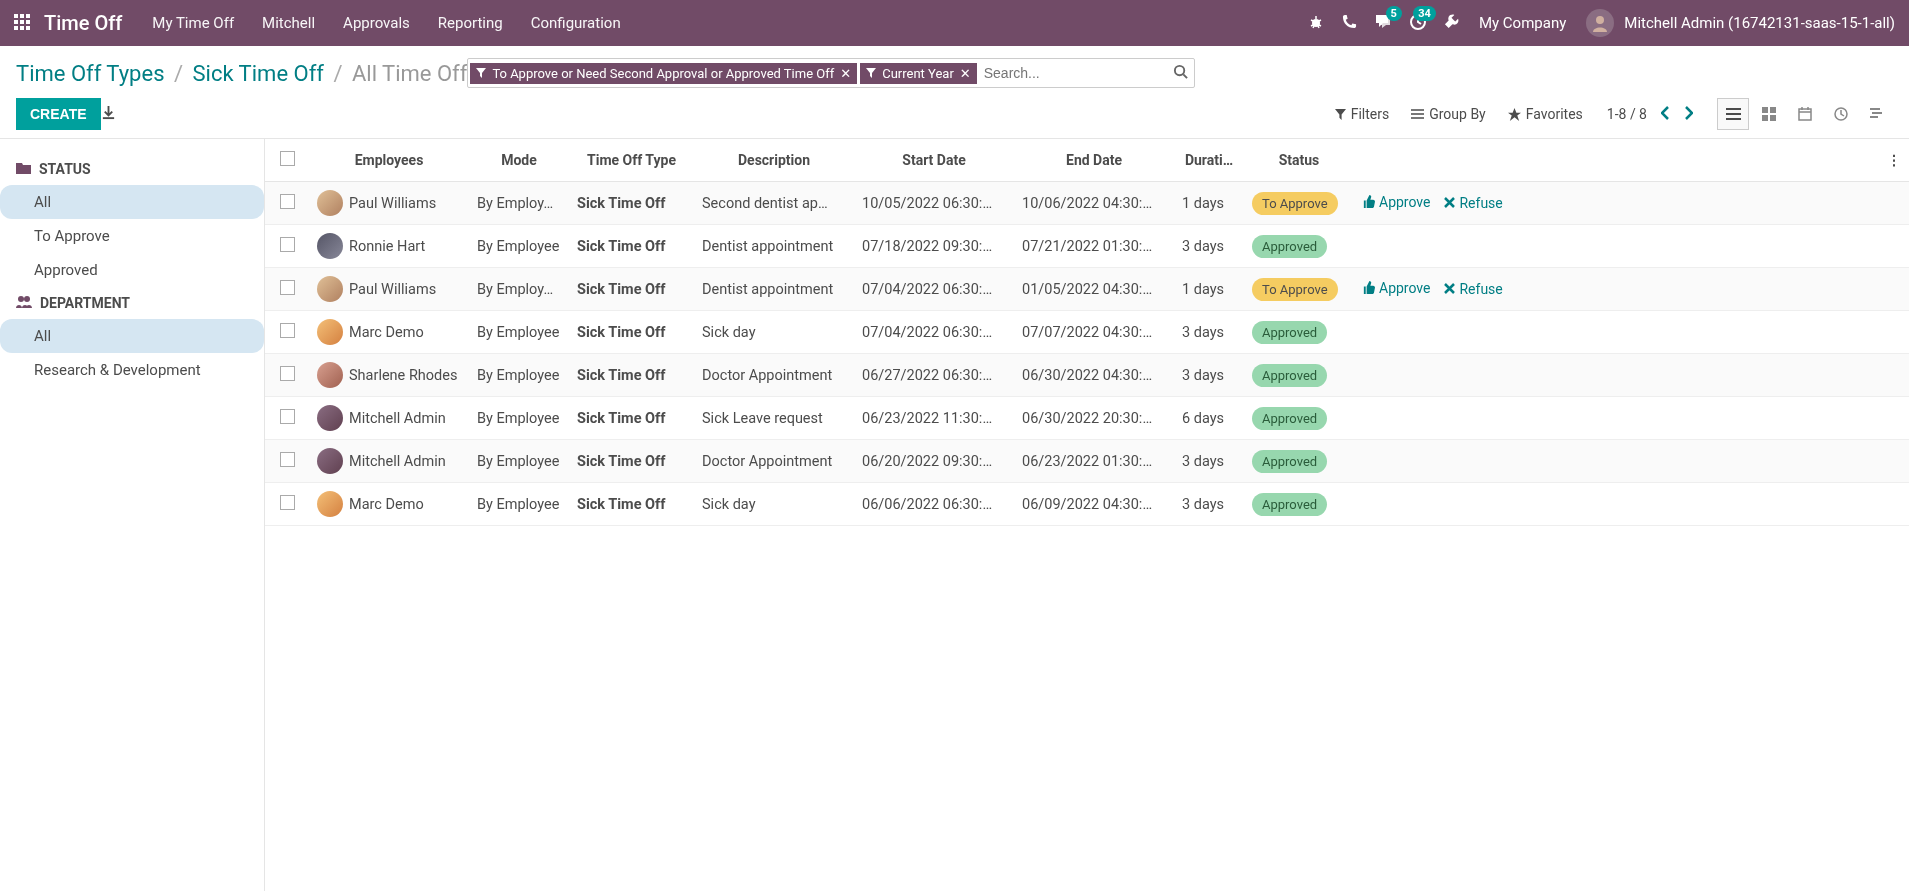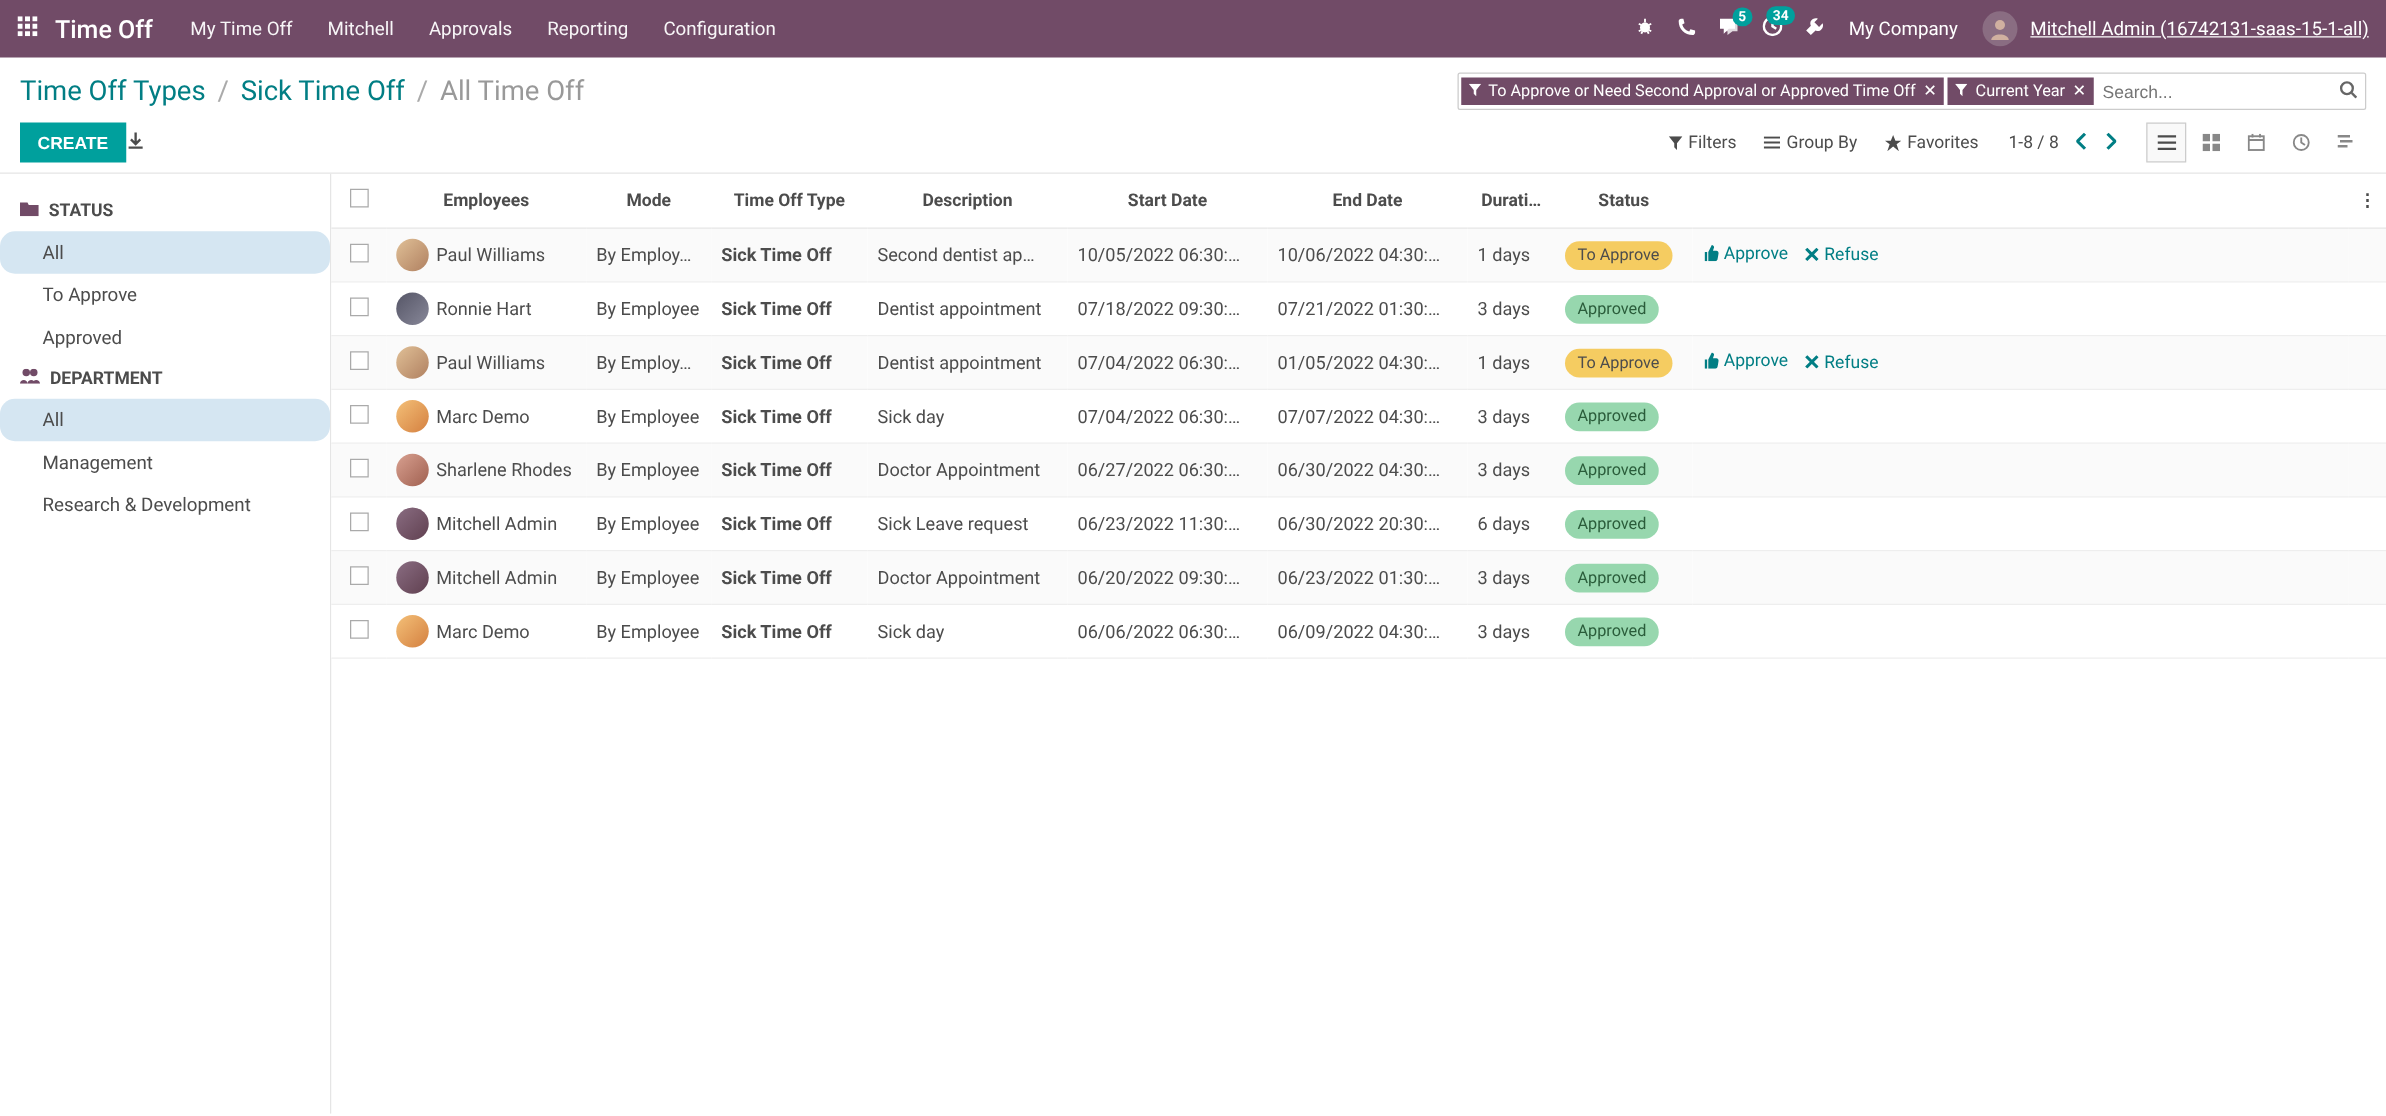--- a/index.html
+++ b/index.html
@@ -9,26 +9,26 @@
 .header { background: #714B67; color: #fff; display: flex; align-items: center; height: 46px; padding: 0 14px; }
 .header .apps-icon { margin-right: 14px; cursor: pointer; }
 .header .app-title { font-size: 20px; font-weight: 500; margin-right: 30px; }
 .header .nav { display: flex; gap: 28px; }
 .header .nav a { color: #fff; text-decoration: none; font-size: 15px; opacity: 0.95; cursor: pointer; }
 .header .spacer { flex: 1; }
 .header .sys-icons { display: flex; align-items: center; gap: 18px; margin-right: 20px; }
 .header .sys-icon { position: relative; cursor: pointer; }
 .header .badge { position: absolute; top: -8px; right: -10px; background: #00a09d; color: #fff; border-radius: 10px; font-size: 11px; padding: 1px 5px; font-weight: bold; }
 .header .company { font-size: 15px; margin-right: 20px; cursor: pointer; }
-.header .user { display: flex; align-items: center; gap: 10px; cursor: pointer; font-size: 15px; text-decoration: underline; }
+.header .user { display: flex; align-items: center; gap: 10px; cursor: pointer; font-size: 15px; }
 .header .avatar-top { width: 28px; height: 28px; border-radius: 50%; background: #8a6d82; display: inline-flex; align-items: center; justify-content: center; }
 
 
 .control-panel { padding: 12px 16px 8px; }
-.cp-top { display: flex; align-items: center; justify-content: space-between; margin-bottom: 10px; }
+.cp-top { display: flex; align-items: center; margin-bottom: 10px; }
 .breadcrumb { font-size: 22px; }
 .breadcrumb a { color: #017e84; text-decoration: none; cursor: pointer; }
 .breadcrumb .sep { color: #aaa; margin: 0 4px; }
 .breadcrumb .current { color: #999; }
 .search-bar { display: flex; align-items: center; border: 1px solid #ccc; padding: 2px 6px 2px 2px; border-radius: 2px; min-width: 580px; }
 .search-bar .facet { background: #714B67; color: #fff; display: inline-flex; align-items: center; padding: 3px 6px; font-size: 13px; margin-right: 3px; }
 .search-bar .facet .facet-x { margin-left: 6px; cursor: pointer; font-size: 13px; }
 .search-bar .facet .facet-icon { margin-right: 6px; }
 .search-bar input { border: none; outline: none; flex: 1; padding: 4px; font-size: 14px; }
 .search-bar .search-icon { color: #666; cursor: pointer; margin-left: 4px; }
@@ -268,21 +268,20 @@
     <div class="item">Approved</div>
     <div class="section-header">
       <span class="sidebar-icon"><svg width="16" height="12" viewBox="0 0 16 12" fill="#714B67">
             <circle cx="5" cy="3" r="3"></circle>
             <circle cx="11" cy="3" r="3"></circle>
             <path d="M0 12 C0 8 6 8 6 12 Z M6 12 C6 8 12 8 12 12 Z M10 12 C10 8 16 8 16 12 Z"></path>
           </svg></span>
       <span>DEPARTMENT</span>
     </div>
     <div class="item active">All</div>
-    <div class="item">Management</div>
     <div class="item">Research &amp; Development</div>
   </div>
 
   <div class="content">
     <table>
       <thead>
         <tr>
           <th><span class="check"></span></th>
           <th class="col-emp">Employees</th>
           <th class="col-mode">Mode</th>

